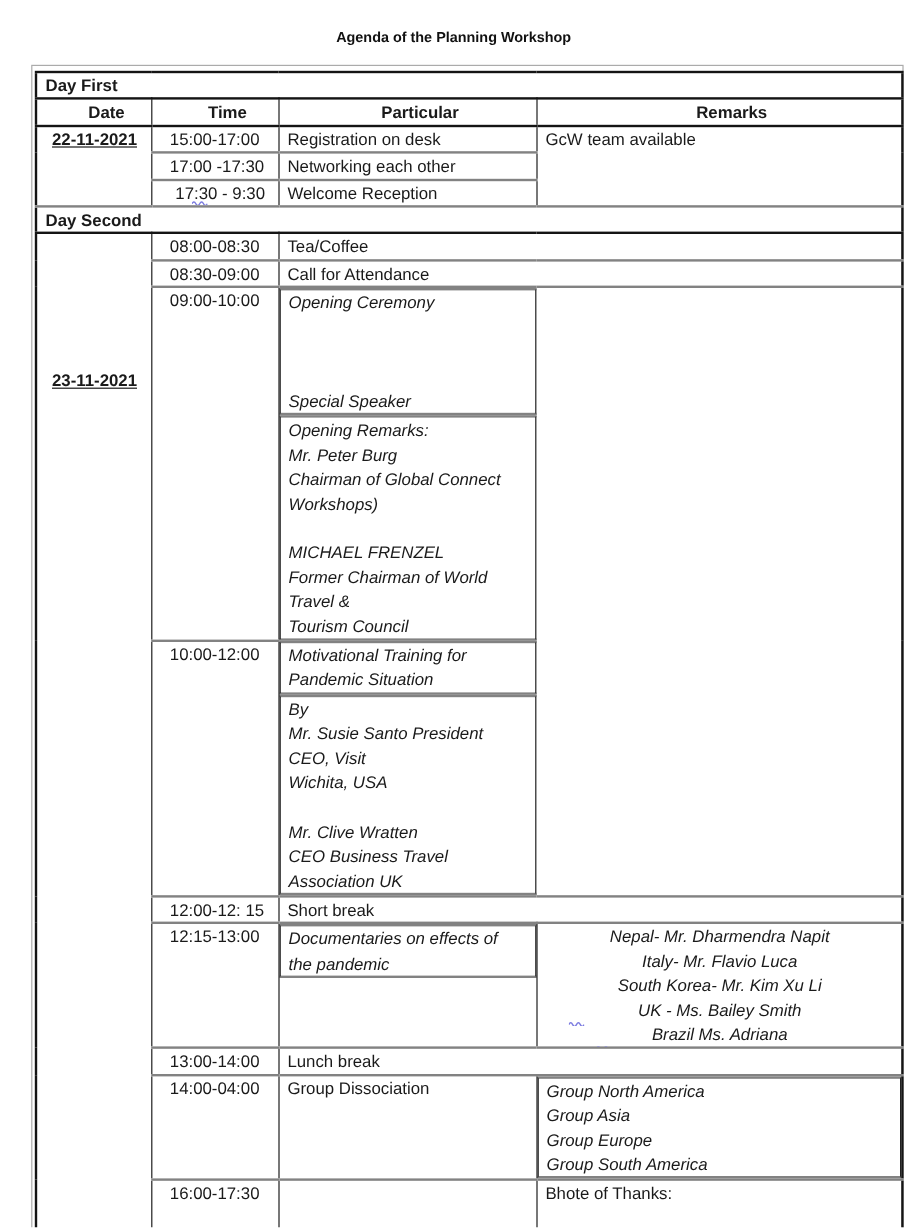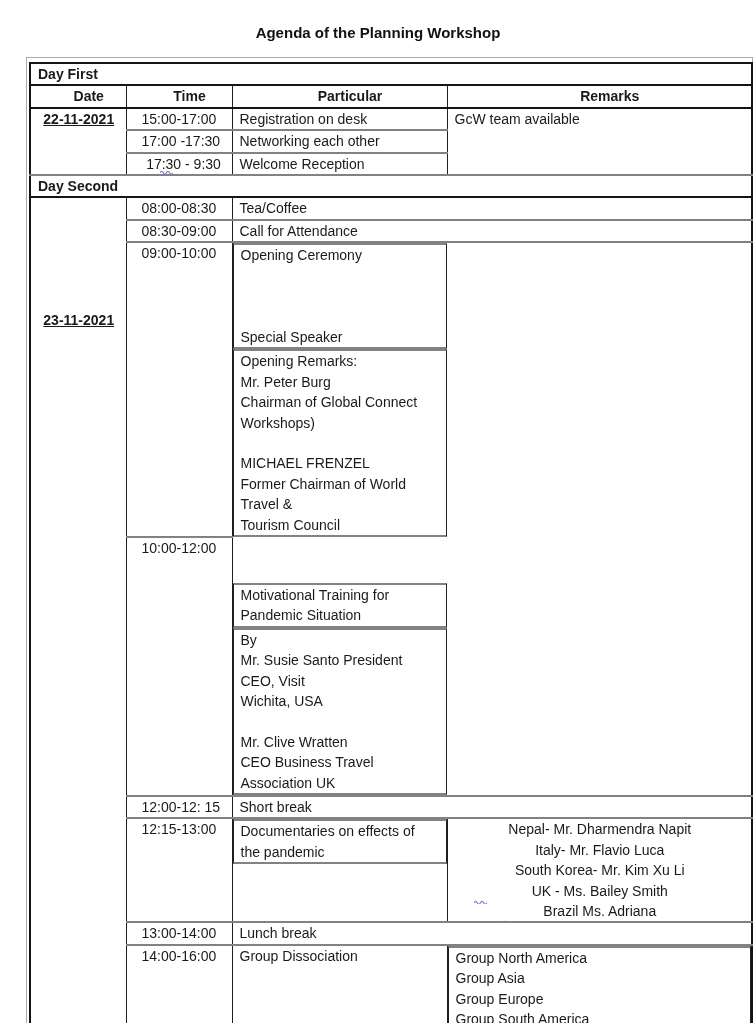--- a/index.html
+++ b/index.html
@@ -4,21 +4,21 @@
 <style>
   * { box-sizing: border-box; }
   html, body { margin: 0; padding: 0; background: #ffffff; }
   .page {
     width: 756px; height: 1023px; background: #fff; overflow: hidden;
     font-family: "Liberation Sans", "DejaVu Sans", sans-serif;
     color: #1a1a1a;
   }
   .doc-title {
     margin: 24px 0 0 0; text-align: center;
-    font-size: 15px; font-weight: bold; color: #111;
+    font-size: 12px; font-weight: bold; color: #111;
   }
   .table-outer {
     margin: 16px 0 0 26px; width: 727px;
     border: 1px solid #ababab;
     padding: 4px 2px 11px 2px;
   }
   table.agenda {
     border-collapse: collapse; table-layout: fixed; width: 722px;
     font-size: 14px; line-height: 20.4px; color: #1a1a1a;
   }
@@ -34,22 +34,22 @@
     border-top: 2.5px solid #141414;
     border-bottom: 2.5px solid #141414;
   }
   table.agenda { border: 2.5px solid #141414; border-bottom: 2px solid #7f7f7f; }
   tr.section-row td { font-weight: bold; height: 22px; }
   tr.header-row td { font-weight: bold; text-align: center; height: 21px; padding-left: 27px; }
   tr.line-row { height: 21px; }
   td.date-cell { font-weight: bold; text-align: center; text-decoration: underline; }
   td.date-cell.day2 { padding-top: 112px; }
   td.time-cell { padding-left: 15px; white-space: nowrap; }
-  td.mid { vertical-align: middle; margin-top: 46px; }
-  .pre { white-space: pre-line; display: block; }
+  td.mid { vertical-align: middle; }
+  .pre { white-space: pre-line; display: block; font-style: italic; }
   .bold-line { font-weight: normal; white-space: pre-line; }
   td.pos { position: relative; text-align: center; }
   svg.squiggle { position: absolute; }
 </style>
 </head>
 <body>
 
 <div class="page">
 
   <div class="doc-title">Agenda of the Planning Workshop</div>
@@ -151,21 +151,21 @@
           <svg class="squiggle" style="left:49px;top:100px" width="13" height="5" viewBox="0 0 13 5">
             <path d="M0 3.8 Q1.6 0.8 3.2 3.8 T6.4 3.8 T9.6 3.8 T12.8 3.8" fill="none" stroke="#7b7be0" stroke-width="1.2"></path>
           </svg>
         </td>
       </tr>
       <tr class="line-row">
         <td class="time-cell">13:00-14:00</td>
         <td colspan="2">Lunch break</td>
       </tr>
       <tr>
-        <td class="time-cell">14:00-16:00</td>
+        <td class="time-cell">14:00-04:00</td>
         <td>Group Dissociation</td>
         <td class="pre">Group North America
 Group Asia
 Group Europe
 Group South America</td>
       </tr>
       <tr>
         <td class="time-cell">16:00-17:30</td>
         <td class="mid">Closing Ceremony</td>
         <td>

